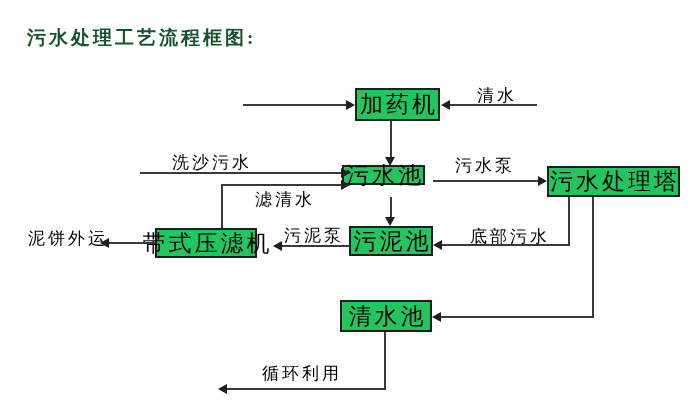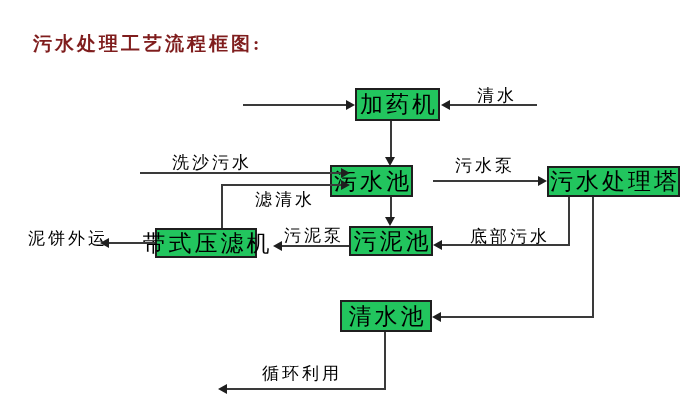--- a/index.html
+++ b/index.html
@@ -2,42 +2,42 @@
 <html><head>
 <meta charset="utf-8">
 <style>
   html,body{margin:0;padding:0;background:#fff;}
   .canvas{
     position:relative;width:700px;height:420px;background:#ffffff;
     font-family:"Liberation Serif","DejaVu Serif",serif;
     color:#000;overflow:hidden;
   }
   .title{
-    position:absolute;left:18px;top:16px;margin:15px;
-    font-size:19px;font-weight:bold;letter-spacing:3px;color:#7f1d1d;
+    position:absolute;left:18px;top:16px;margin:9px;
+    font-size:19px;font-weight:bold;letter-spacing:3px;color:#14532d;
   }
   .box{
     position:absolute;box-sizing:border-box;background:#22c55e;
     border:2px solid #1f1f1f;display:flex;align-items:center;justify-content:center;
     font-size:23px;letter-spacing:3px;text-indent:3px;white-space:nowrap;
   }
   .lbl{
     position:absolute;font-size:17px;letter-spacing:3px;white-space:nowrap;color:#000;
   }
   .hl,.vl{position:absolute;background:#3a3a3a;}
   .hl{height:2px;}
   .vl{width:2px;}
   .arr{position:absolute;width:0;height:0;}
   .arr-r{border-top:5px solid transparent;border-bottom:5px solid transparent;border-left:9px solid #1f1f1f;}
   .arr-l{border-top:5px solid transparent;border-bottom:5px solid transparent;border-right:9px solid #1f1f1f;}
   .arr-d{border-left:5px solid transparent;border-right:5px solid transparent;border-top:9px solid #1f1f1f;}
 
   
   #b-dosing{left:355px;top:88px;width:85px;height:33px;}
-  #b-sewage{left:330px;top:165px;width:83px;height:32px;}
+  #b-sewage{left:342px;top:165px;width:83px;height:20px;}
   #b-tower{left:547px;top:166px;width:133px;height:31px;}
   #b-sludge{left:349px;top:226px;width:84px;height:30px;}
   #b-belt{left:155px;top:228px;width:102px;height:30px;}
   #b-clean{left:340px;top:300px;width:92px;height:32px;}
 
   
   #l-dry{left:250px;top:85px;}
   #l-cw{left:477px;top:84px;}
   #l-sand{left:172px;top:151px;}
   #l-filt{left:255px;top:188px;}

